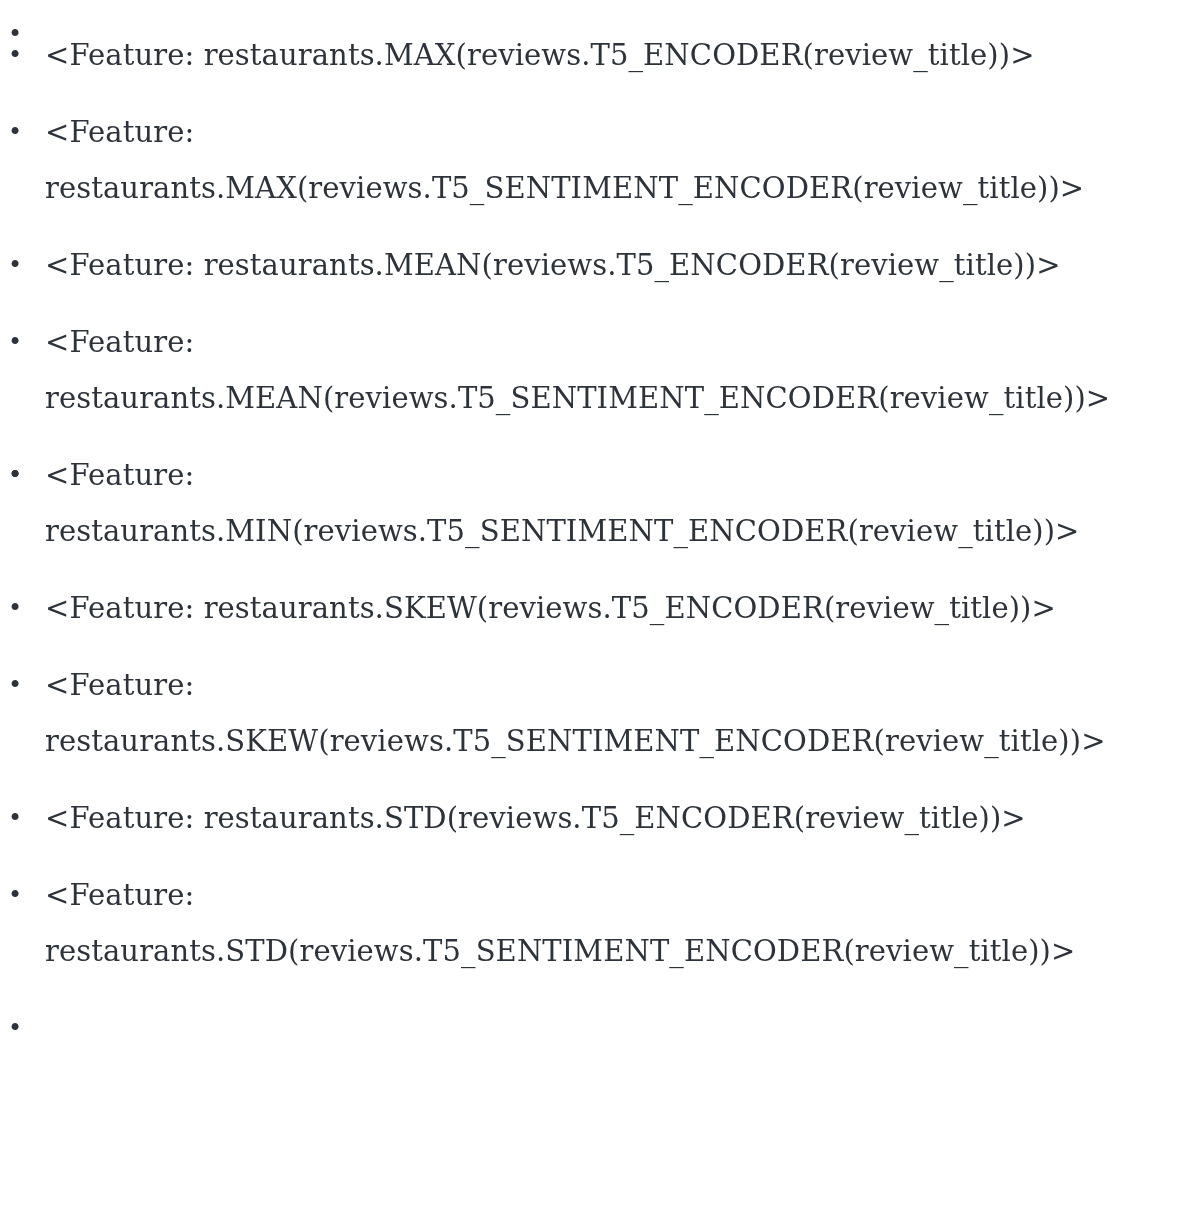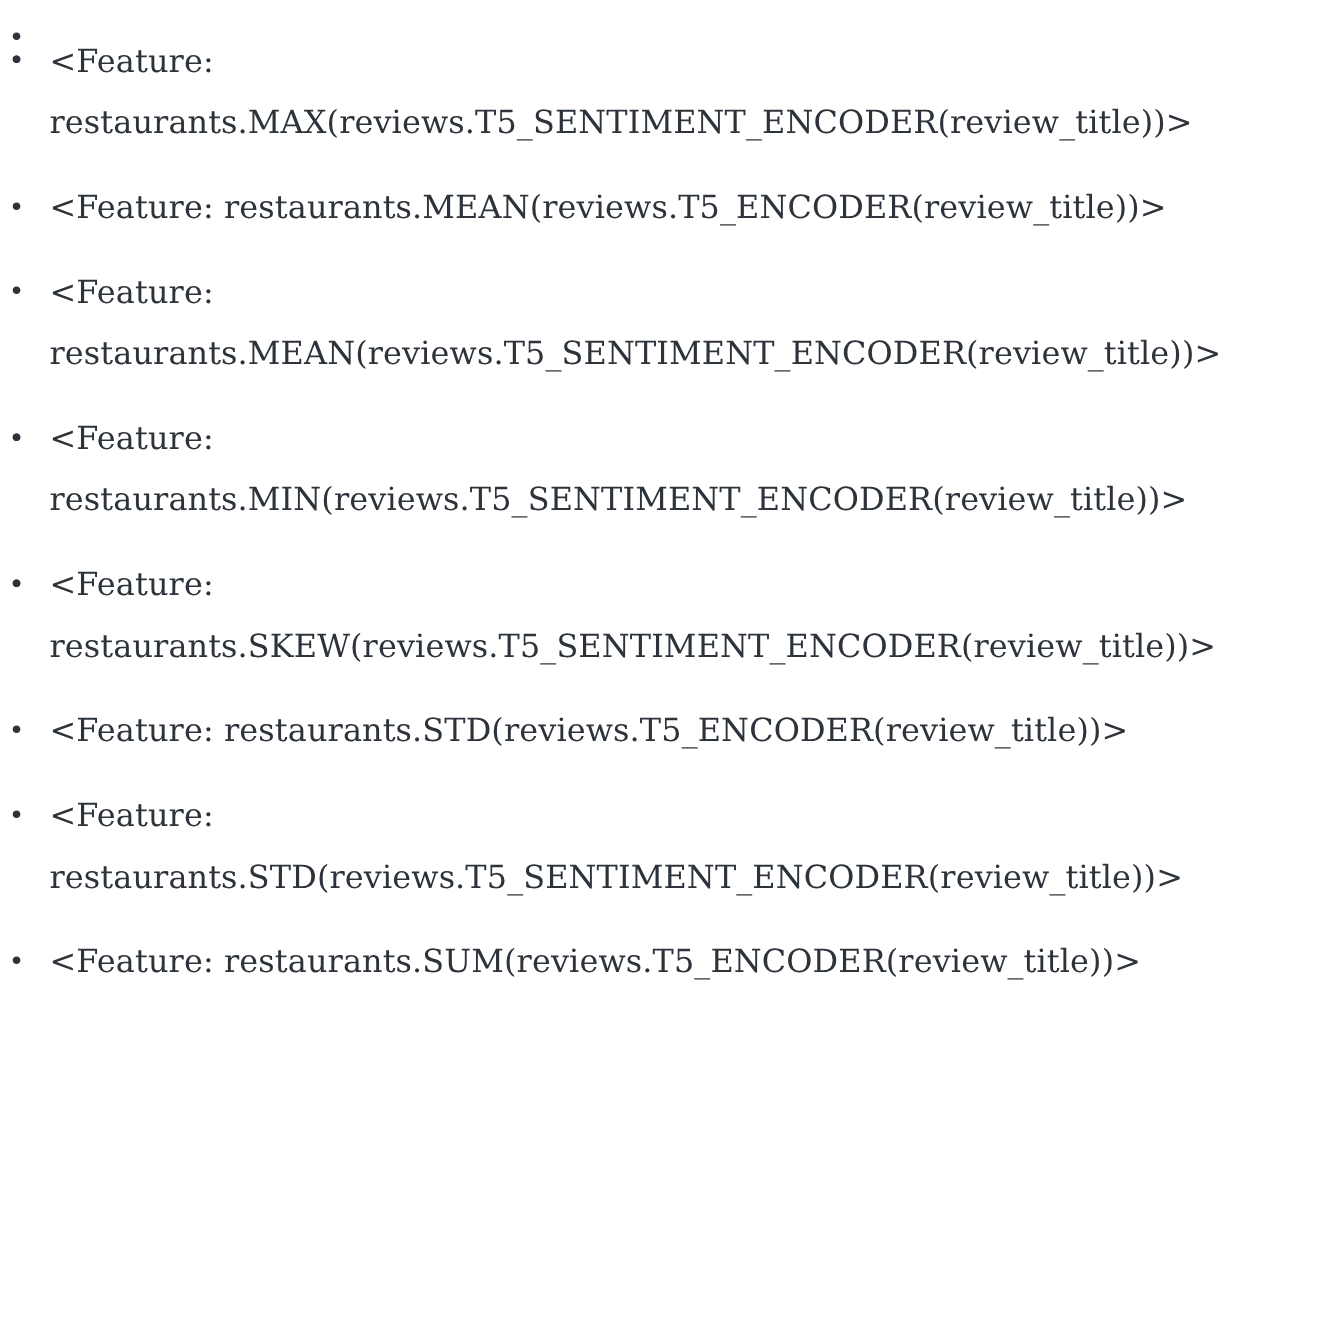--- a/index.html
+++ b/index.html
@@ -45,20 +45,21 @@
 </style>
 </head>
 <body>
 
 <ul class="feature-list">
   <li class="feature-item">
     <span class="bullet">•</span>
   </li>
   <li class="feature-item">
     <span class="bullet">•</span>
+    <span class="feature-text">&lt;Feature: restaurants.MAX(reviews.T5_ENCODER(review_title))&gt;</span>
   </li>
   <li class="feature-item">
     <span class="bullet">•</span>
     <span class="feature-text">&lt;Feature: restaurants.MAX(reviews.T5_SENTIMENT_ENCODER(review_title))&gt;</span>
   </li>
   <li class="feature-item">
     <span class="bullet">•</span>
     <span class="feature-text">&lt;Feature: restaurants.MEAN(reviews.T5_ENCODER(review_title))&gt;</span>
   </li>
   <li class="feature-item">
@@ -67,30 +68,30 @@
   </li>
   <li class="feature-item">
     <span class="bullet">•</span>
   </li>
   <li class="feature-item">
     <span class="bullet">•</span>
     <span class="feature-text">&lt;Feature: restaurants.MIN(reviews.T5_SENTIMENT_ENCODER(review_title))&gt;</span>
   </li>
   <li class="feature-item">
     <span class="bullet">•</span>
+    <span class="feature-text">&lt;Feature: restaurants.SKEW(reviews.T5_ENCODER(review_title))&gt;</span>
   </li>
   <li class="feature-item">
     <span class="bullet">•</span>
     <span class="feature-text">&lt;Feature: restaurants.SKEW(reviews.T5_SENTIMENT_ENCODER(review_title))&gt;</span>
   </li>
   <li class="feature-item">
     <span class="bullet">•</span>
     <span class="feature-text">&lt;Feature: restaurants.STD(reviews.T5_ENCODER(review_title))&gt;</span>
   </li>
   <li class="feature-item">
     <span class="bullet">•</span>
     <span class="feature-text">&lt;Feature: restaurants.STD(reviews.T5_SENTIMENT_ENCODER(review_title))&gt;</span>
   </li>
   <li class="feature-item">
     <span class="bullet">•</span>
-    <span class="feature-text">&lt;Feature: restaurants.SUM(reviews.T5_ENCODER(review_title))&gt;</span>
   </li>
 </ul>
 
 </body></html>

